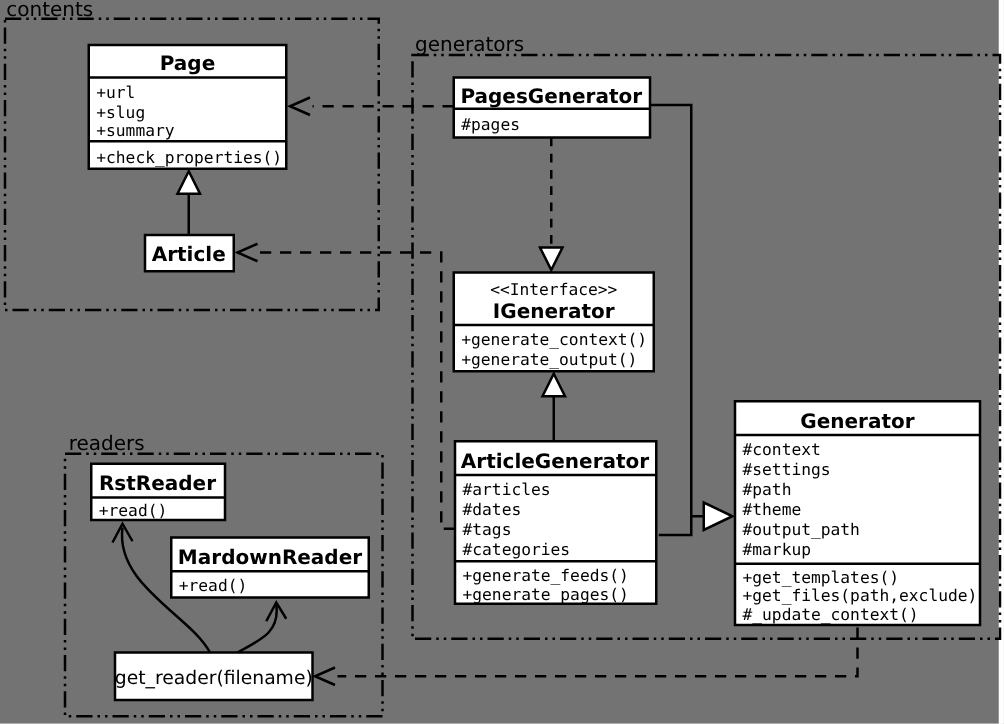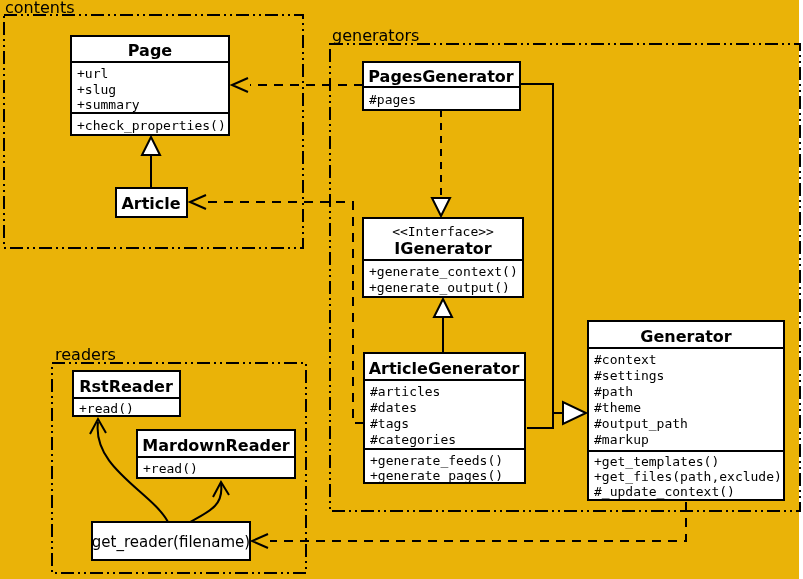--- a/index.html
+++ b/index.html
@@ -1,16 +1,16 @@
 <!DOCTYPE html>
 <html><head>
 <meta charset="utf-8">
 <style>
   html, body { margin: 0; padding: 0; background: #ffffff; }
-  .stage { position: relative; width: 799px; height: 579px; background: #eab308; }
+  .stage { position: relative; width: 799px; height: 579px; background: #737373; }
   svg { display: block; }
   .box  { fill: #ffffff; stroke: #000000; stroke-width: 2; }
   .pkg  { fill: none; stroke: #000000; stroke-width: 2; stroke-dasharray: 13 4 2 4 2 4; }
   .sep  { stroke: #000000; stroke-width: 2; }
   .solid { stroke: #000000; stroke-width: 2; fill: none; }
   .dash  { stroke: #000000; stroke-width: 2; fill: none; stroke-dasharray: 9 7; }
   .rdash { stroke: #000000; stroke-width: 2; fill: none; stroke-dasharray: 7 6; }
   .tri   { fill: #ffffff; stroke: #000000; stroke-width: 2; }
   .openhead { fill: none; stroke: #000000; stroke-width: 2; }
   .cls-name { font: bold 16px "DejaVu Sans", sans-serif; fill: #000000; text-anchor: middle; }

